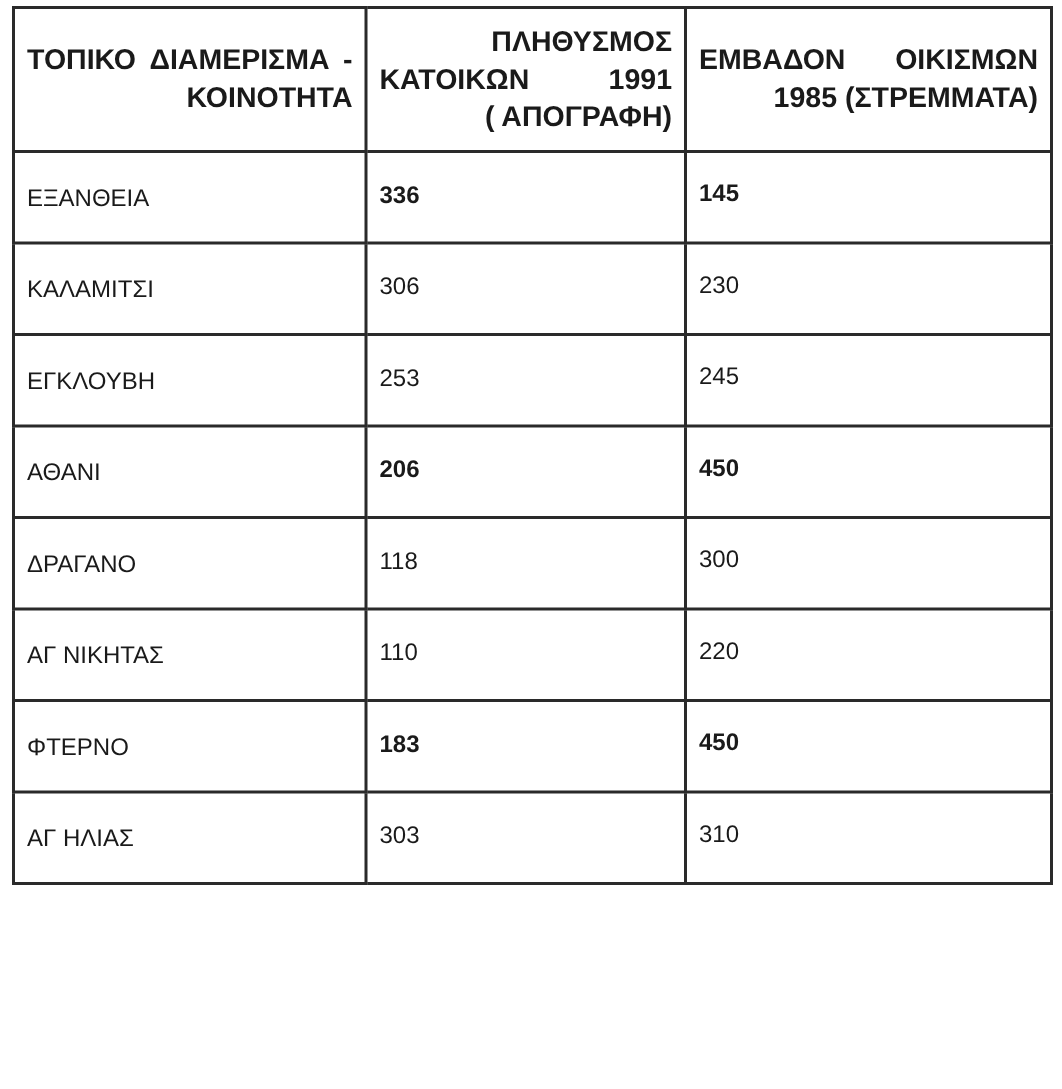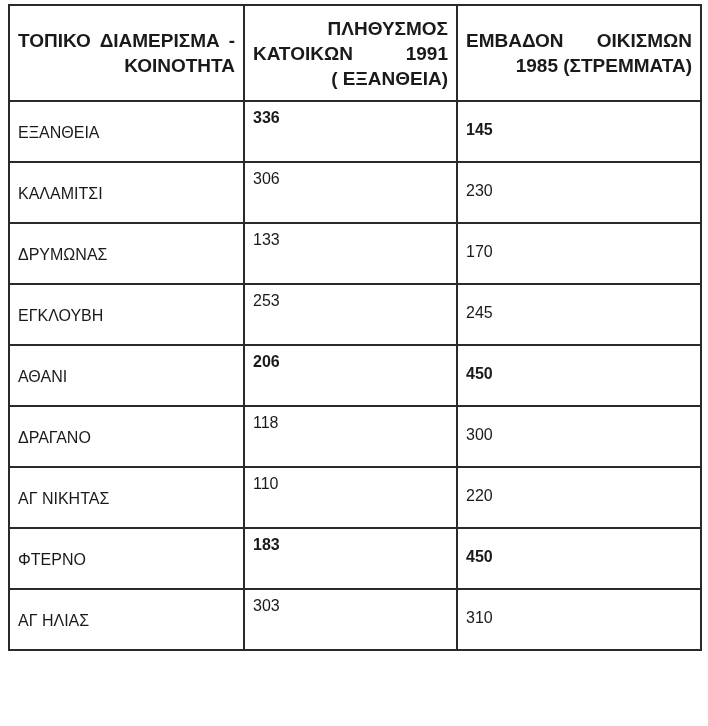--- a/index.html
+++ b/index.html
@@ -55,21 +55,21 @@
   }
   .jline.left { justify-content: flex-end; }
   td {
     vertical-align: top;
     font-size: 16px;
     line-height: 19px;
     padding: 0 8px;
     font-weight: normal;
   }
   td.name-cell { padding-top: 21px; }
-  td.pop-cell  { padding-top: 6px; }
+  td.pop-cell  { padding-top: 19px; }
   td.area-cell { padding-top: 18px; }
   tr.bold-values td.pop-cell,
   tr.bold-values td.area-cell { font-weight: bold; }
 </style>
 </head>
 <body>
 
 <div class="page">
   <table class="data-table">
     <colgroup>
@@ -91,21 +91,21 @@
         </th>
         <th>
           <div class="jline left">
             <span>ΠΛΗΘΥΣΜΟΣ</span>
           </div>
           <div class="jline">
             <span>ΚΑΤΟΙΚΩΝ</span>
             <span>1991</span>
           </div>
           <div class="jline left">
-            <span>( ΕΞΑΝΘΕΙΑ)</span>
+            <span>( ΑΠΟΓΡΑΦΗ)</span>
           </div>
         </th>
         <th>
           <div class="jline">
             <span>ΕΜΒΑΔΟΝ</span>
             <span>ΟΙΚΙΣΜΩΝ</span>
           </div>
           <div class="jline left">
             <span>1985 (ΣΤΡΕΜΜΑΤΑ)</span>
           </div>
@@ -115,25 +115,20 @@
     <tbody>
       <tr class="bold-values">
         <td class="name-cell">ΕΞΑΝΘΕΙΑ</td>
         <td class="pop-cell">336</td>
         <td class="area-cell">145</td>
       </tr>
       <tr>
         <td class="name-cell">ΚΑΛΑΜΙΤΣΙ</td>
         <td class="pop-cell">306</td>
         <td class="area-cell">230</td>
-      </tr>
-      <tr>
-        <td class="name-cell">ΔΡΥΜΩΝΑΣ</td>
-        <td class="pop-cell">133</td>
-        <td class="area-cell">170</td>
       </tr>
       <tr>
         <td class="name-cell">ΕΓΚΛΟΥΒΗ</td>
         <td class="pop-cell">253</td>
         <td class="area-cell">245</td>
       </tr>
       <tr class="bold-values">
         <td class="name-cell">ΑΘΑΝΙ</td>
         <td class="pop-cell">206</td>
         <td class="area-cell">450</td>

